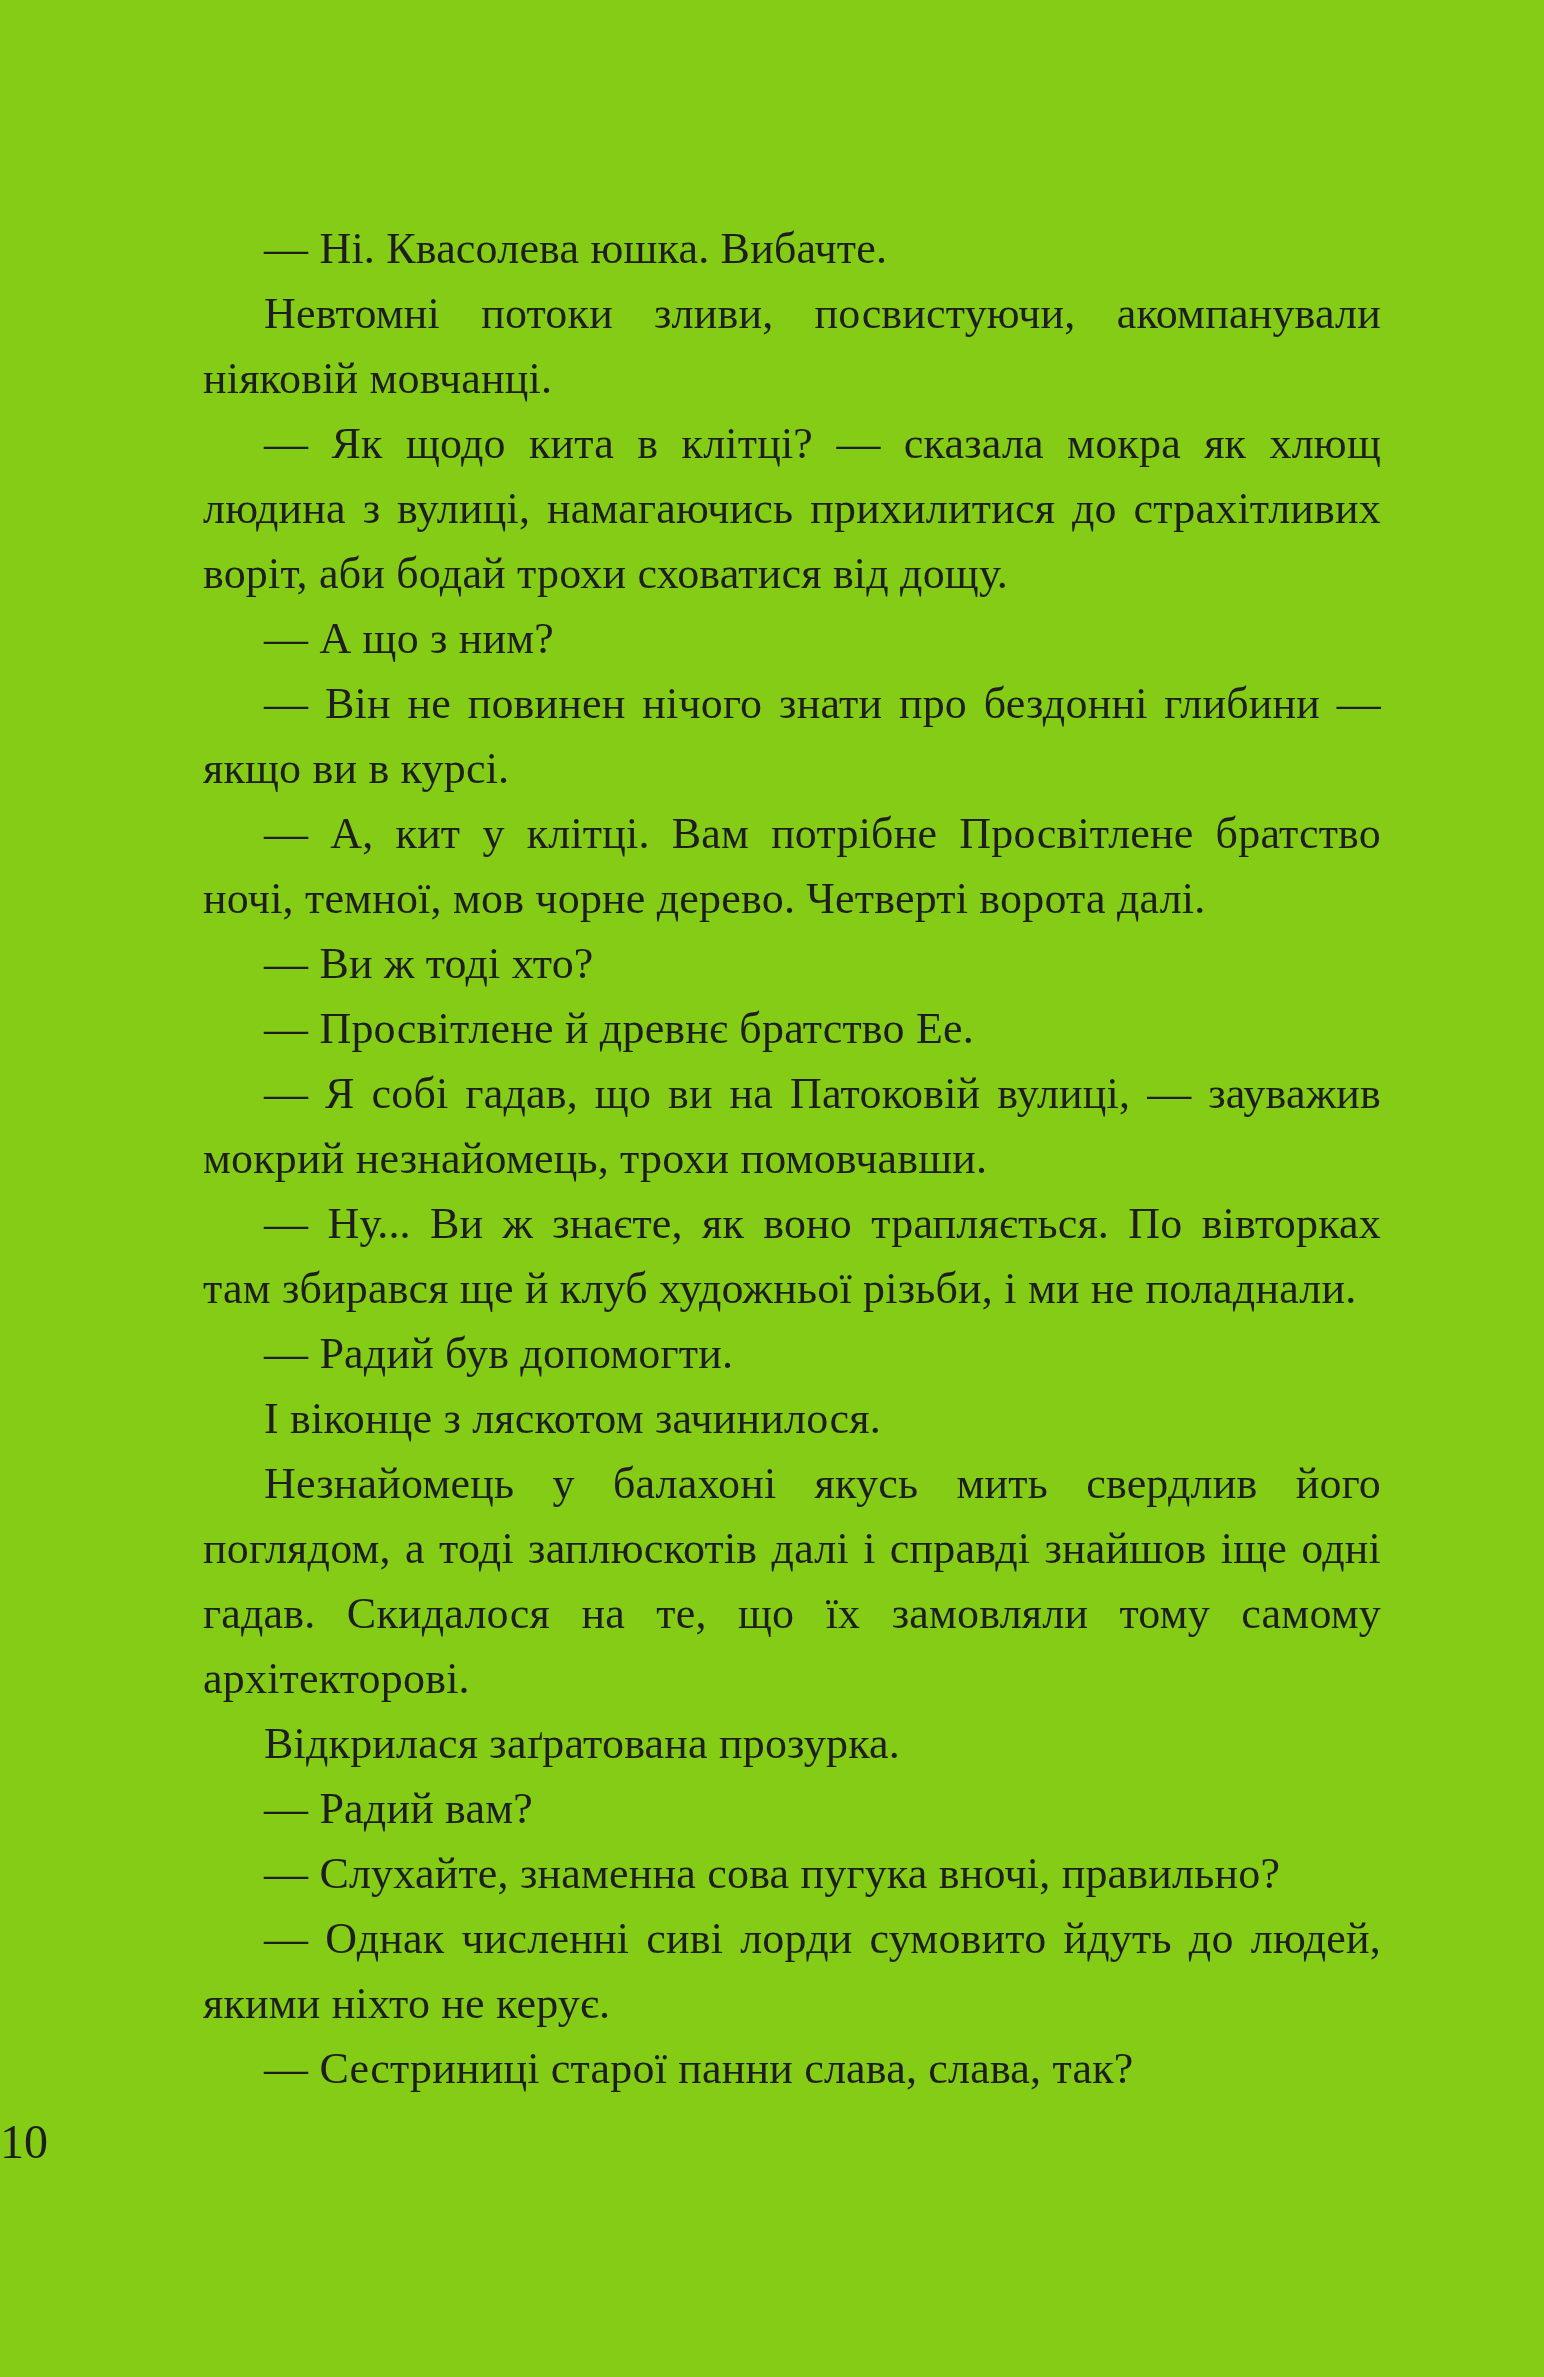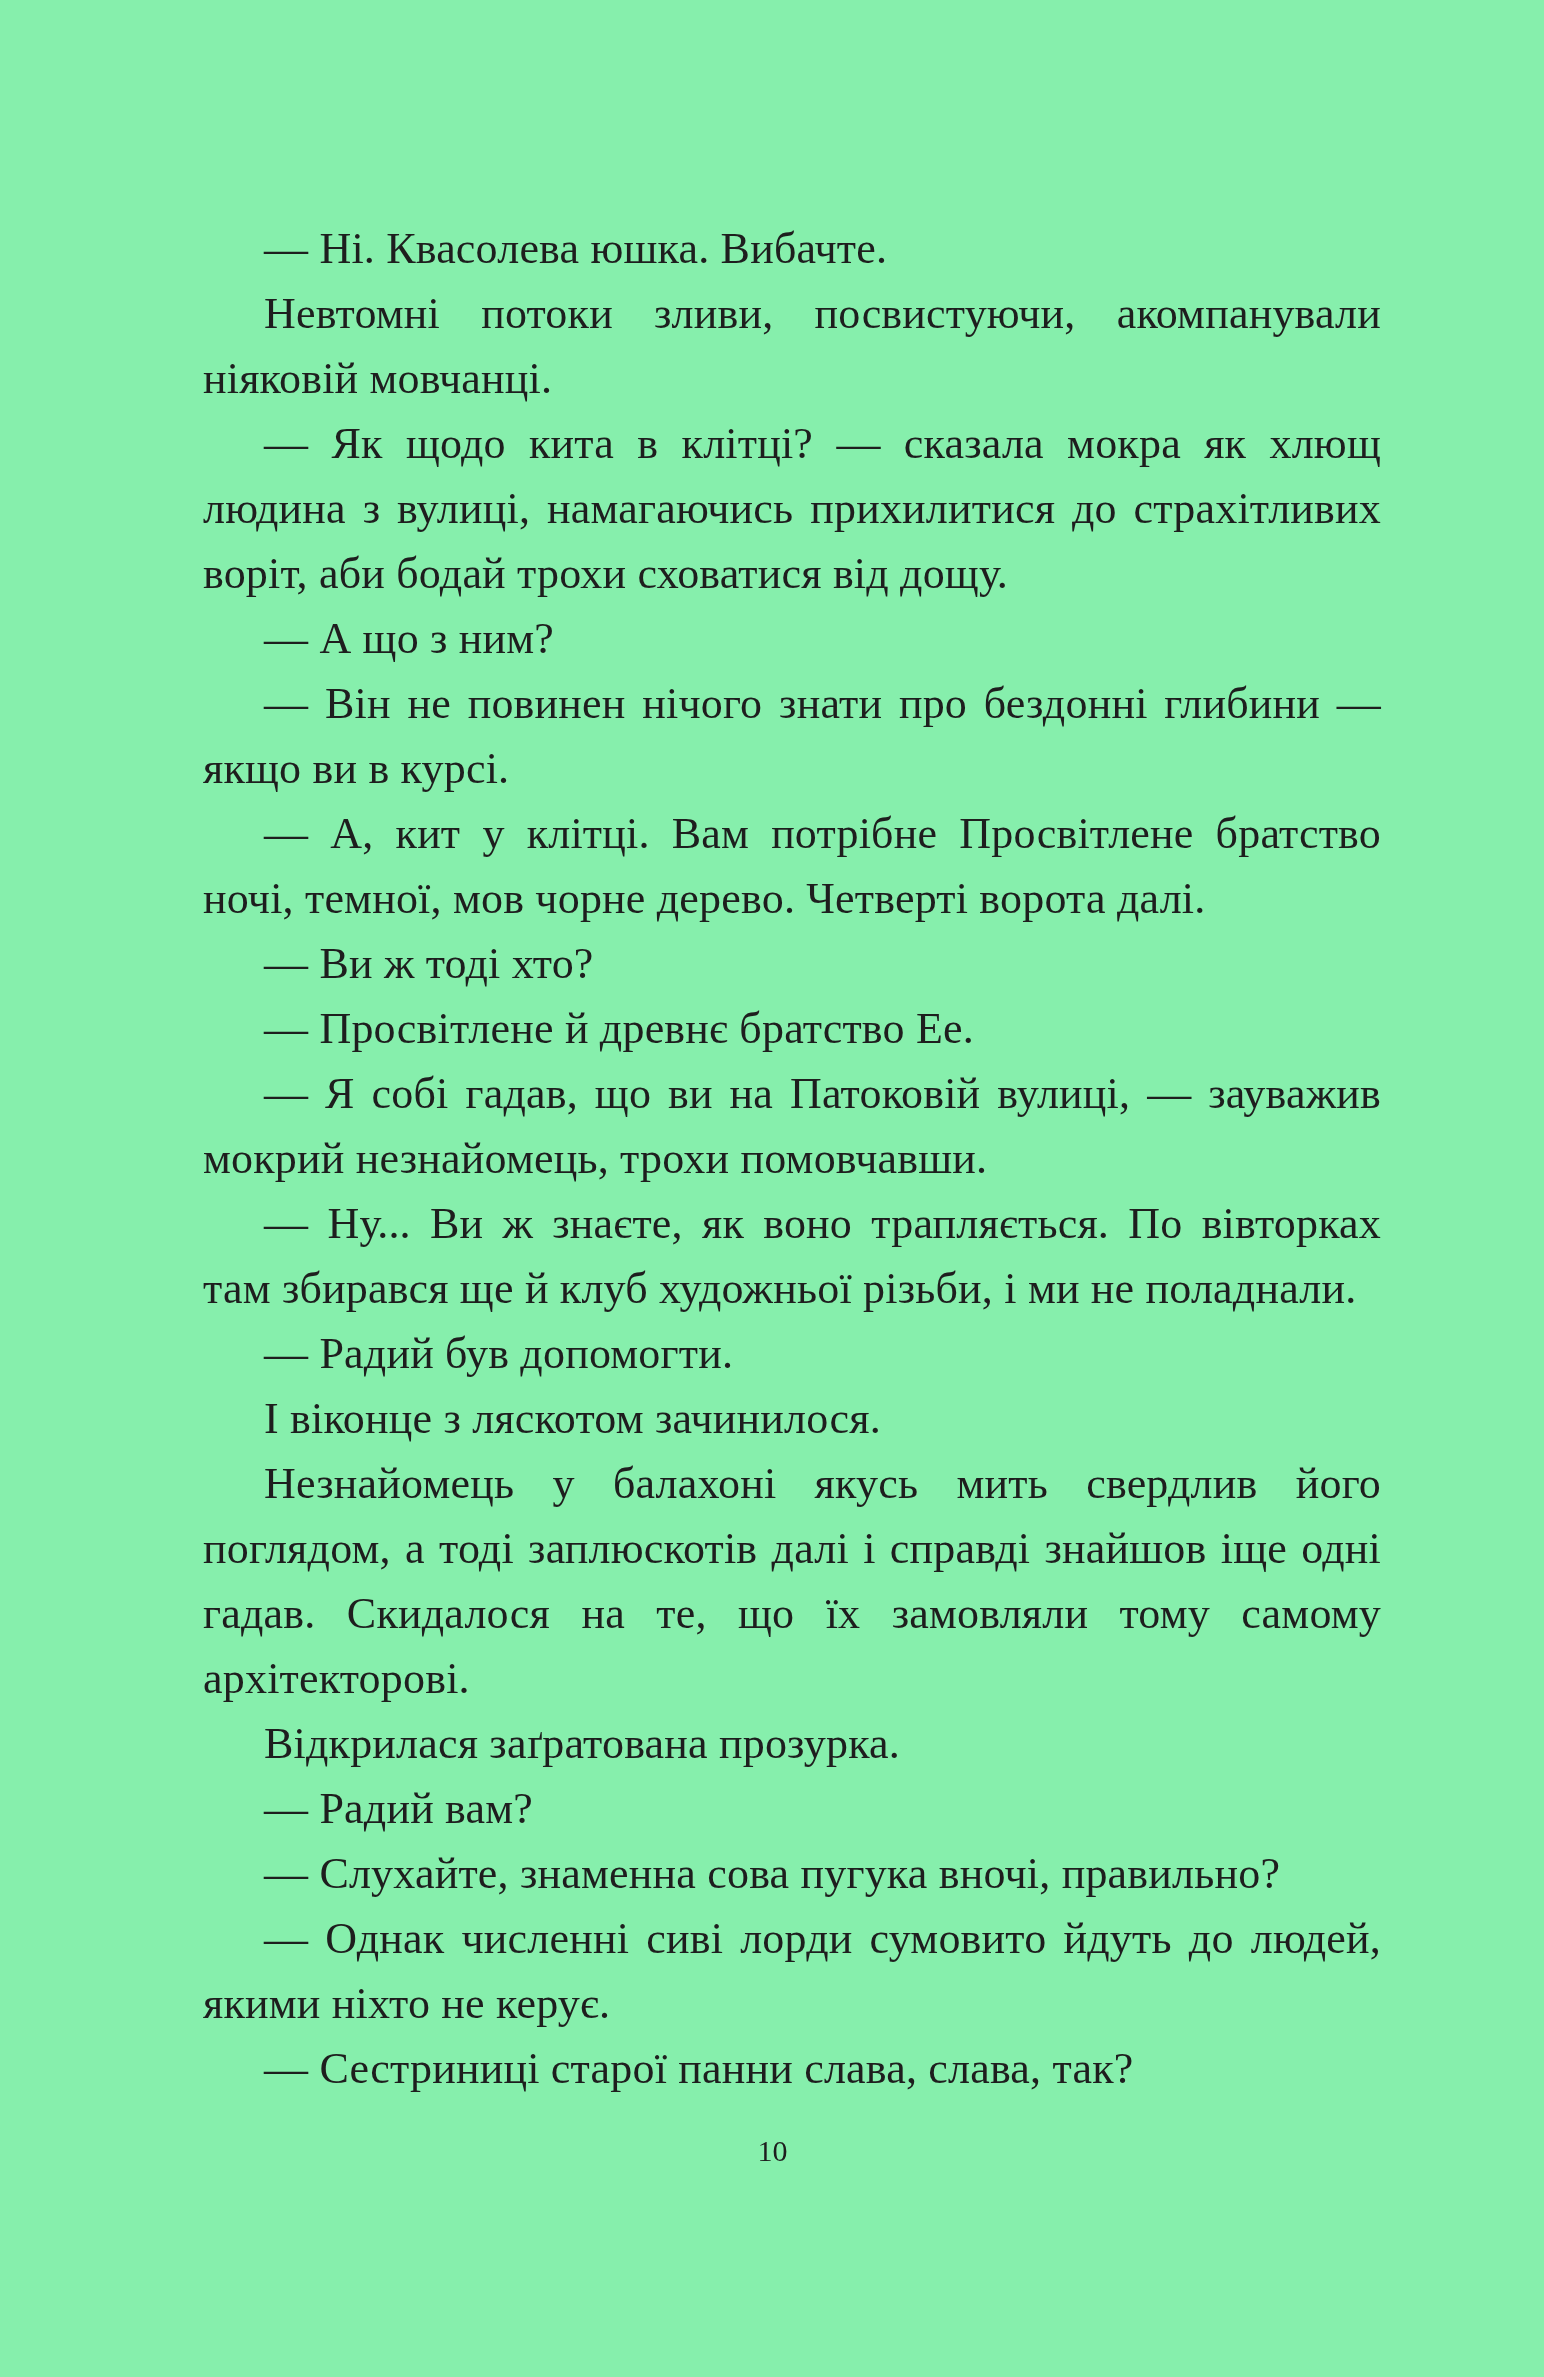--- a/index.html
+++ b/index.html
@@ -4,21 +4,21 @@
 <style>
   html, body {
     margin: 0;
     padding: 0;
     background: #ffffff;
   }
   .page {
     position: relative;
     width: 1545px;
     height: 2377px;
-    background: #86efac;
+    background: #84cc16;
     font-family: "Liberation Serif", "DejaVu Serif", serif;
     color: #1e1e1e;
     box-sizing: border-box;
     overflow: hidden;
   }
   .text-block {
     position: absolute;
     left: 203px;
     top: 216px;
     width: 1178px;
@@ -30,22 +30,21 @@
   .text-block p {
     margin: 0;
     padding: 0;
     text-indent: 61px;
   }
   .page-number {
     position: absolute;
     left: 0;
     right: 0;
     bottom: 211px;
-    text-align: center;
-    font-size: 30px;
+    font-size: 48px;
     line-height: 1;
     color: #1e1e1e;
   }
 </style>
 </head>
 <body>
 
 <div class="page">
   <div class="text-block">
     <p>— Ні. Квасолева юшка. Вибачте.</p>

